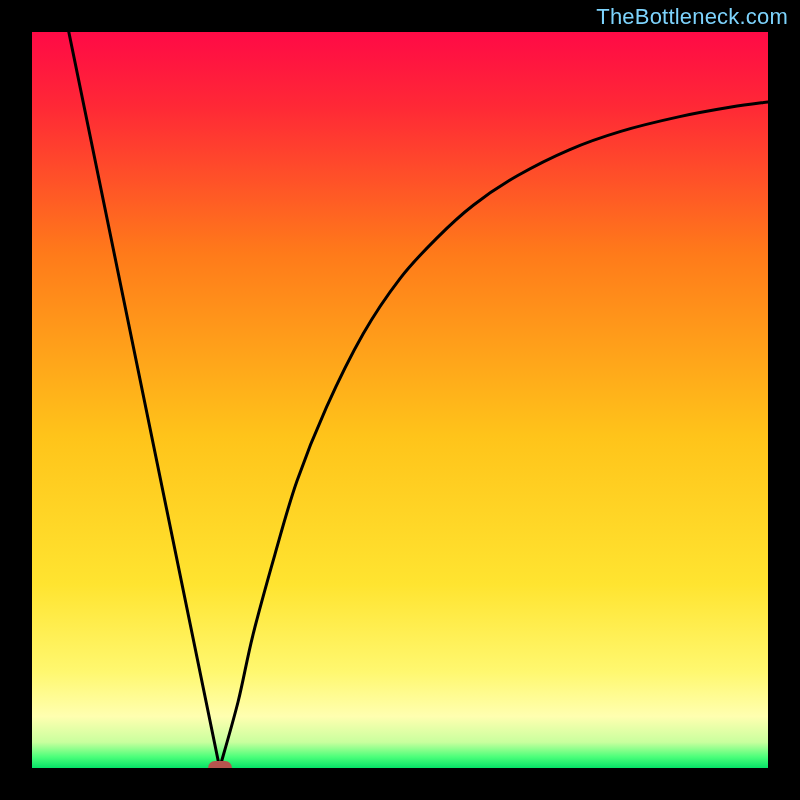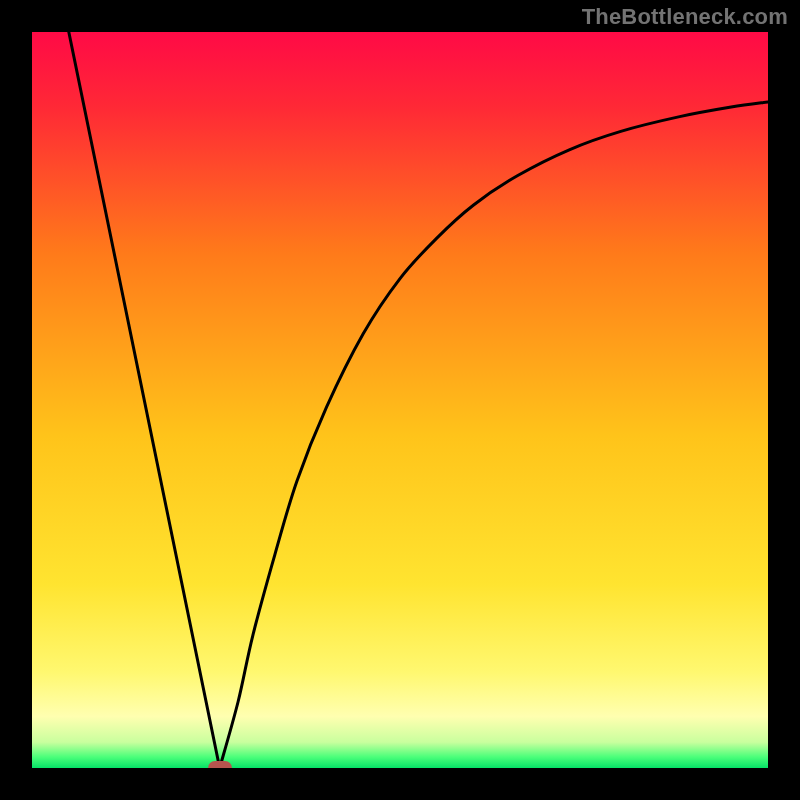--- a/index.html
+++ b/index.html
@@ -22,23 +22,23 @@
     left: 32px;
     top: 32px;
     width: 736px;
     height: 736px;
     overflow: hidden;
   }
   .watermark {
     position: absolute;
     top: 4px;
     right: 12px;
-    color: #737373;
+    color: #7dd3fc;
     font-size: 22px;
-    font-weight: 700;
+    font-weight: 400;
     letter-spacing: 0.2px;
     z-index: 5;
     user-select: none;
     text-align: right;
   }
   .marker {
     position: absolute;
     width: 24px;
     height: 14px;
     border-radius: 7px;

